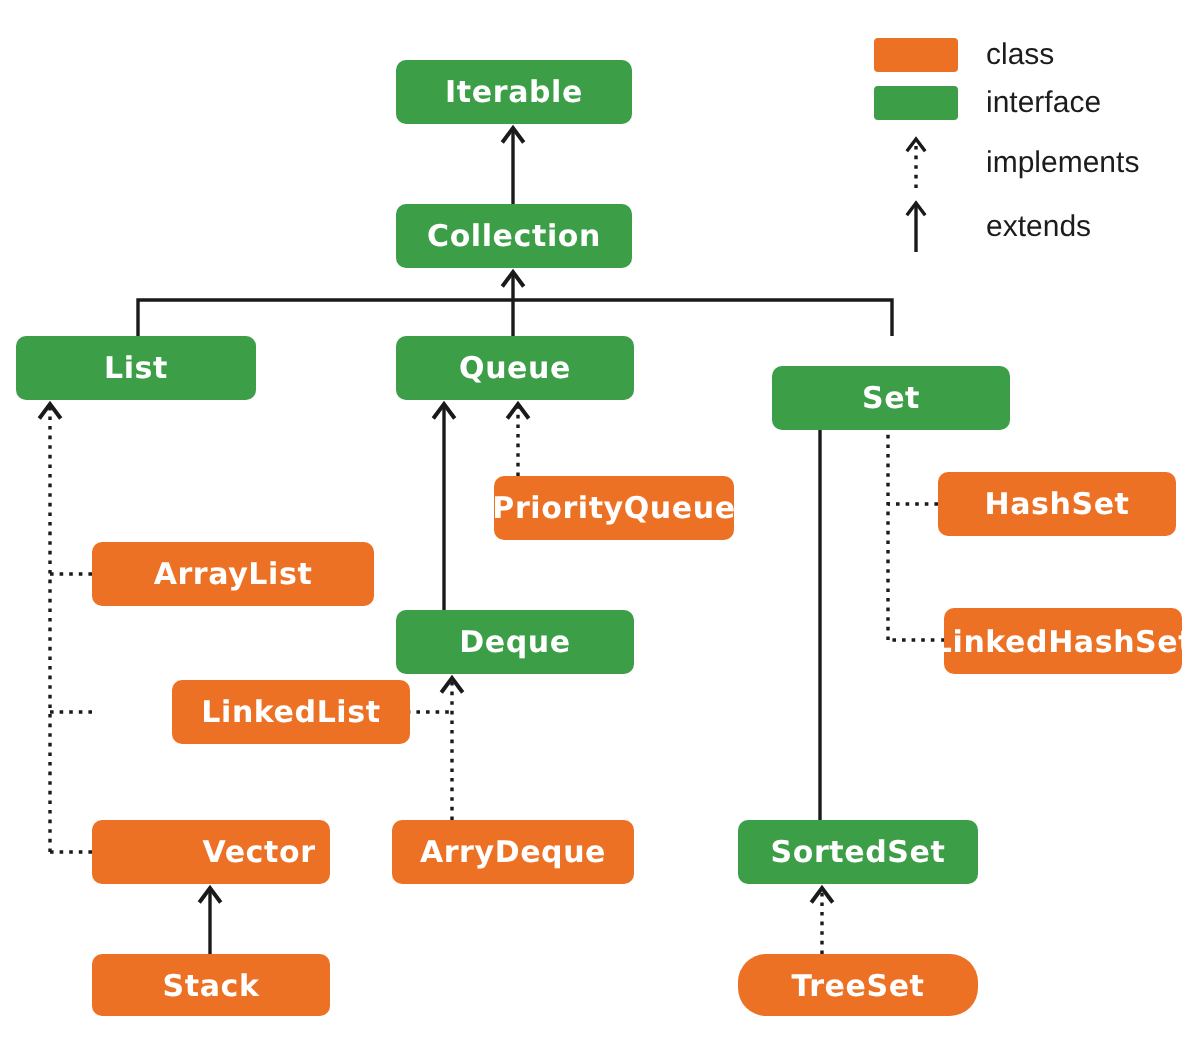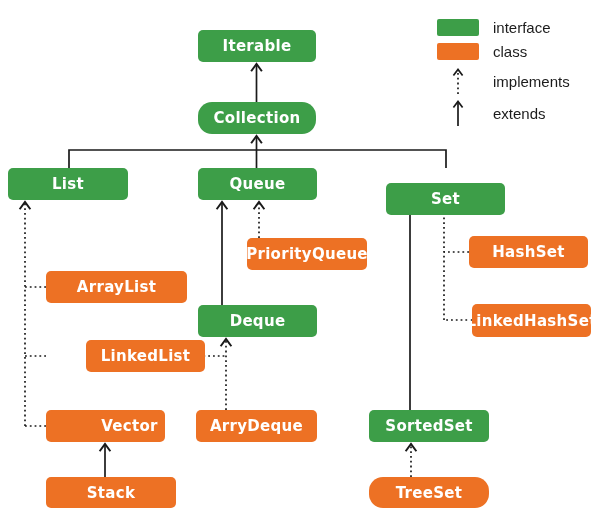--- a/index.html
+++ b/index.html
@@ -75,49 +75,49 @@
         <polyline points="444,320 444,202" class="dotted" marker-end="url(#arrow)"></polyline>
         <polyline points="469,252 444,252" class="dotted"></polyline>
         <polyline points="472,320 444,320" class="dotted"></polyline>
         <polyline points="105,477 105,444" marker-end="url(#arrow)"></polyline>
         <polyline points="411,477 411,444" class="dotted" marker-end="url(#arrow)"></polyline>
       </g>
   </svg>
 
   <div id="nodes">
       <div class="node interface" style="left: 198px; top: 30px; width: 118px; height: 32px;">Iterable</div>
-      <div class="node interface" style="left: 198px; top: 102px; width: 118px; height: 32px; border-radius: 14px;">Collection</div>
+      <div class="node interface" style="left: 198px; top: 102px; width: 118px; height: 32px;">Collection</div>
       <div class="node interface" style="left: 8px; top: 168px; width: 120px; height: 32px;">List</div>
       <div class="node interface" style="left: 198px; top: 168px; width: 119px; height: 32px;">Queue</div>
       <div class="node interface" style="left: 386px; top: 168px; width: 119px; height: 32px; margin-top: 15px;">Set</div>
       <div class="node class" style="left: 247px; top: 238px; width: 120px; height: 32px;">PriorityQueue</div>
       <div class="node class" style="left: 469px; top: 236px; width: 119px; height: 32px;">HashSet</div>
       <div class="node class" style="left: 46px; top: 271px; width: 141px; height: 32px;">ArrayList</div>
       <div class="node interface" style="left: 198px; top: 305px; width: 119px; height: 32px; text-align: right;">Deque</div>
       <div class="node class" style="left: 472px; top: 304px; width: 119px; height: 33px;">LinkedHashSet</div>
       <div class="node class" style="left: 46px; top: 340px; width: 119px; height: 32px; margin-left: 40px;">LinkedList</div>
       <div class="node class" style="left: 46px; top: 410px; width: 119px; height: 32px; padding-left: 48px;">Vector</div>
       <div class="node class" style="left: 196px; top: 410px; width: 121px; height: 32px;">ArryDeque</div>
       <div class="node interface" style="left: 369px; top: 410px; width: 120px; height: 32px;">SortedSet</div>
-      <div class="node class" style="left: 46px; top: 477px; width: 130px; height: 31px;">Stack</div>
+      <div class="node class" style="left: 46px; top: 477px; width: 119px; height: 31px;">Stack</div>
       <div class="node class" style="left: 369px; top: 477px; width: 120px; height: 31px; border-radius: 14px;">TreeSet</div>
     </div>
 
   <div class="legend">
     <div class="legend-row">
       <span class="key">
+          <span class="swatch orange"></span>
+        </span>
+      <span class="legend-label">class</span>
+    </div>
+    <div class="legend-row">
+      <span class="key">
           <span class="swatch green"></span>
         </span>
       <span class="legend-label">interface</span>
-    </div>
-    <div class="legend-row">
-      <span class="key">
-          <span class="swatch orange"></span>
-        </span>
-      <span class="legend-label">class</span>
     </div>
     <div class="legend-row arrow-row">
       <span class="key">
         <svg width="16" height="28" viewBox="0 0 16 28">
           <line x1="8" y1="27" x2="8" y2="4" stroke="#1a1a1a" stroke-width="1.7" stroke-dasharray="1.8 3"></line>
           <path d="M 3.4 8.6 L 8 2.5 L 12.6 8.6" fill="none" stroke="#1a1a1a" stroke-width="1.7"></path>
         </svg>
       </span>
       <span class="legend-label">implements</span>
     </div>

